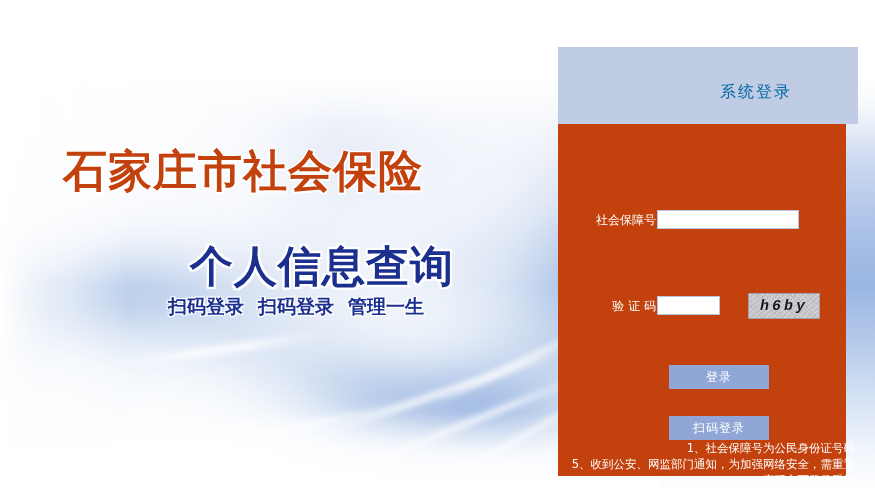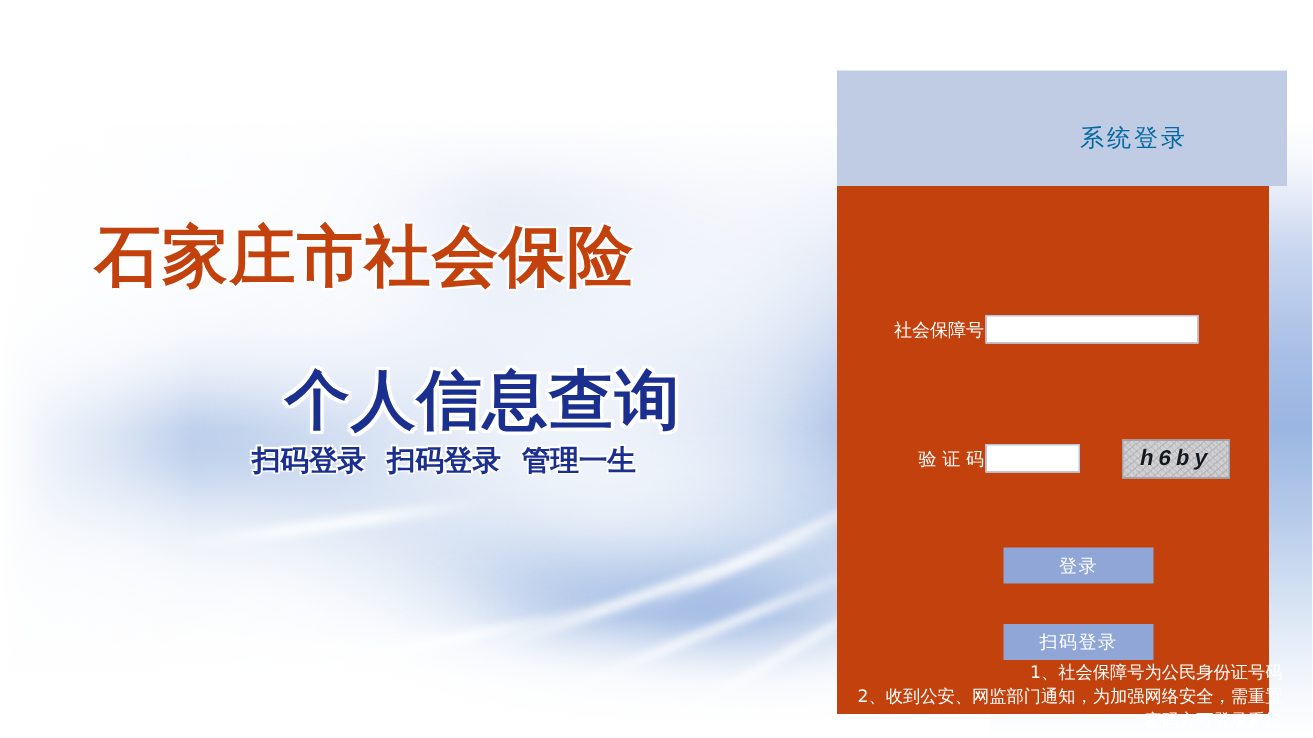--- a/index.html
+++ b/index.html
@@ -394,18 +394,18 @@
         <span class="field-label">验 证 码</span>
         <span class="field-colon">：</span>
         <input class="field-input narrow" type="text" value="" style="">
         <span class="captcha-img">h6by</span>
       </div>
 
       <button class="btn btn-login">登录</button>
       <button class="btn btn-qr">扫码登录</button>
 
       <div class="notice notice-1">1、社会保障号为公民身份证号码</div>
-      <div class="notice notice-2">2、收到公安、网监部门通知，为加强网络安全，需重置密码方可登录系统</div>
+      <div class="notice notice-2">5、收到公安、网监部门通知，为加强网络安全，需重置密码方可登录系统</div>
 
     </div>
   </div>
 
 </div>
 
 </body></html>

